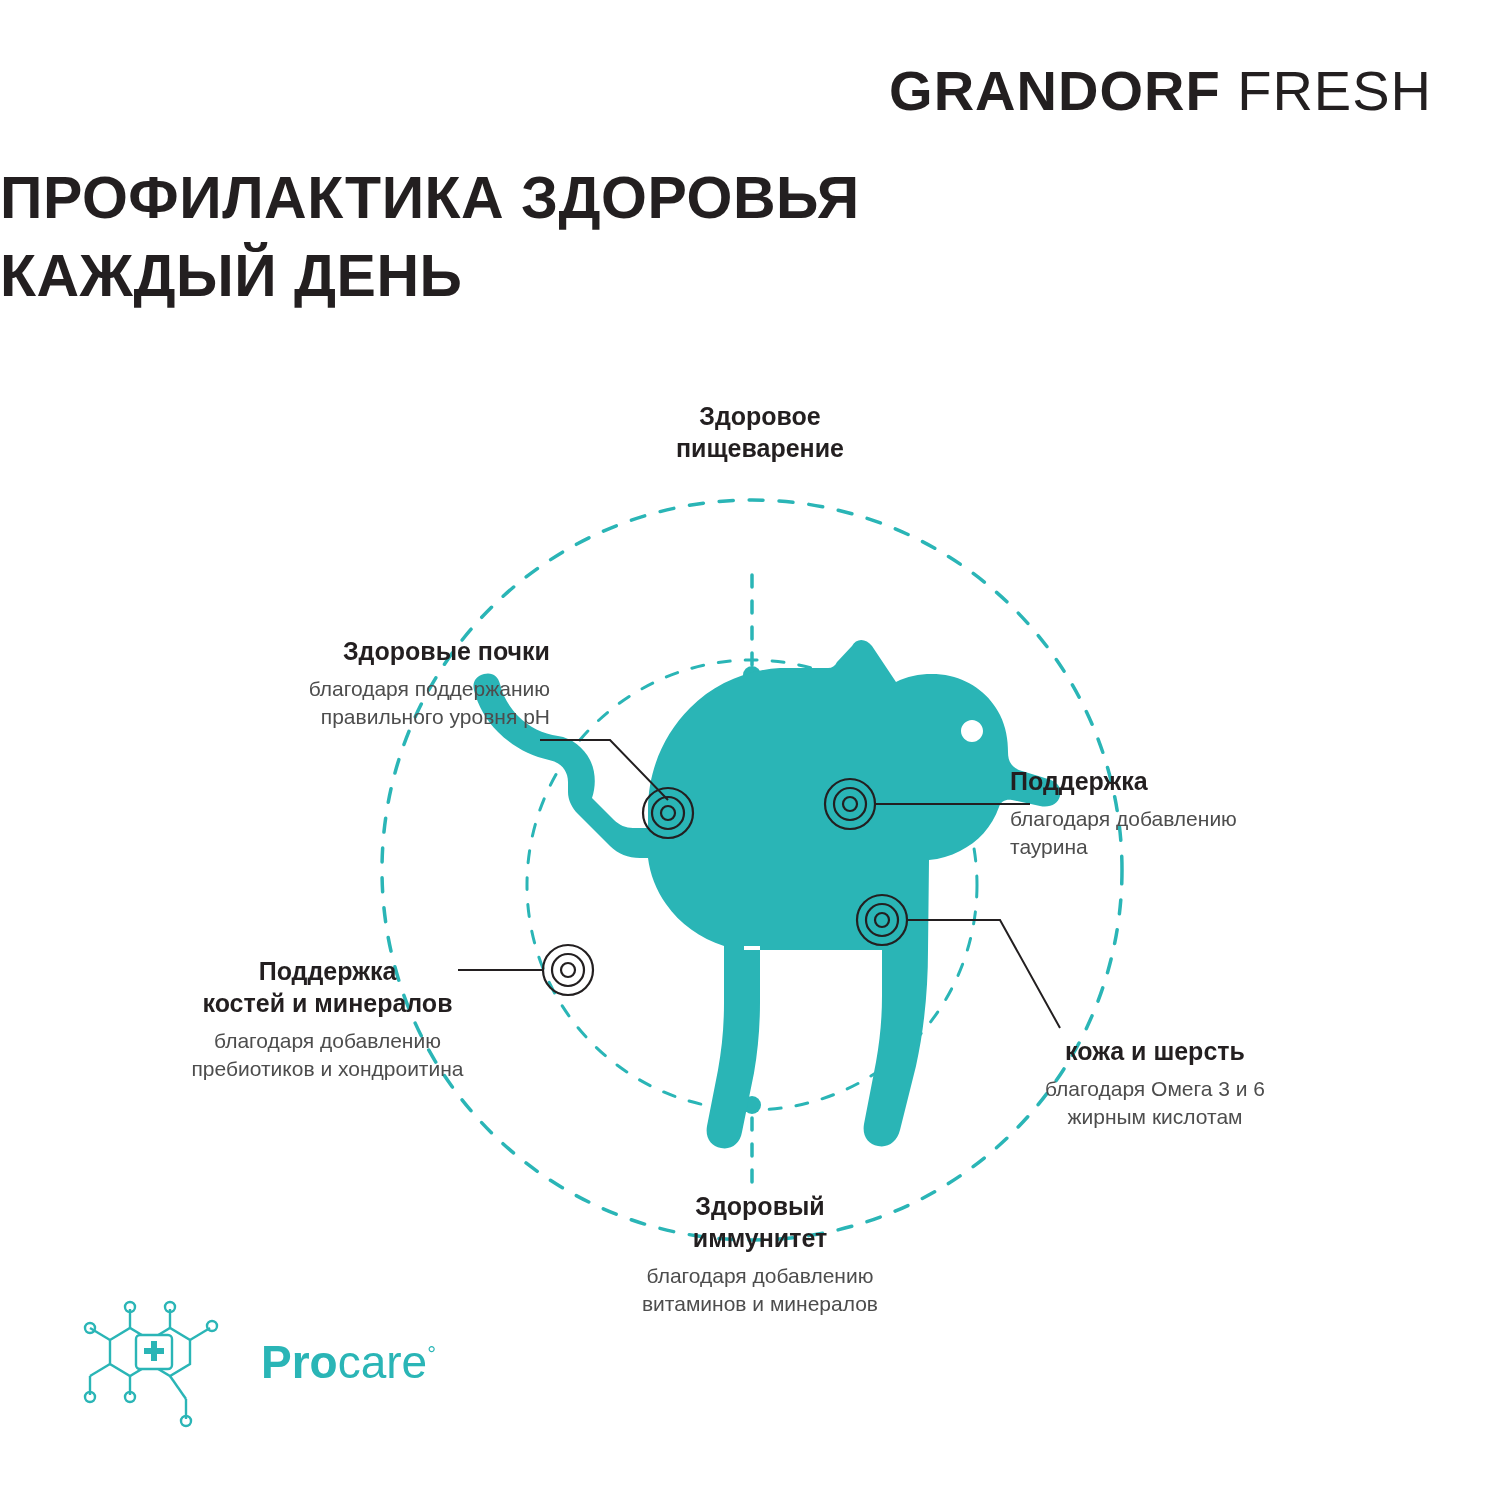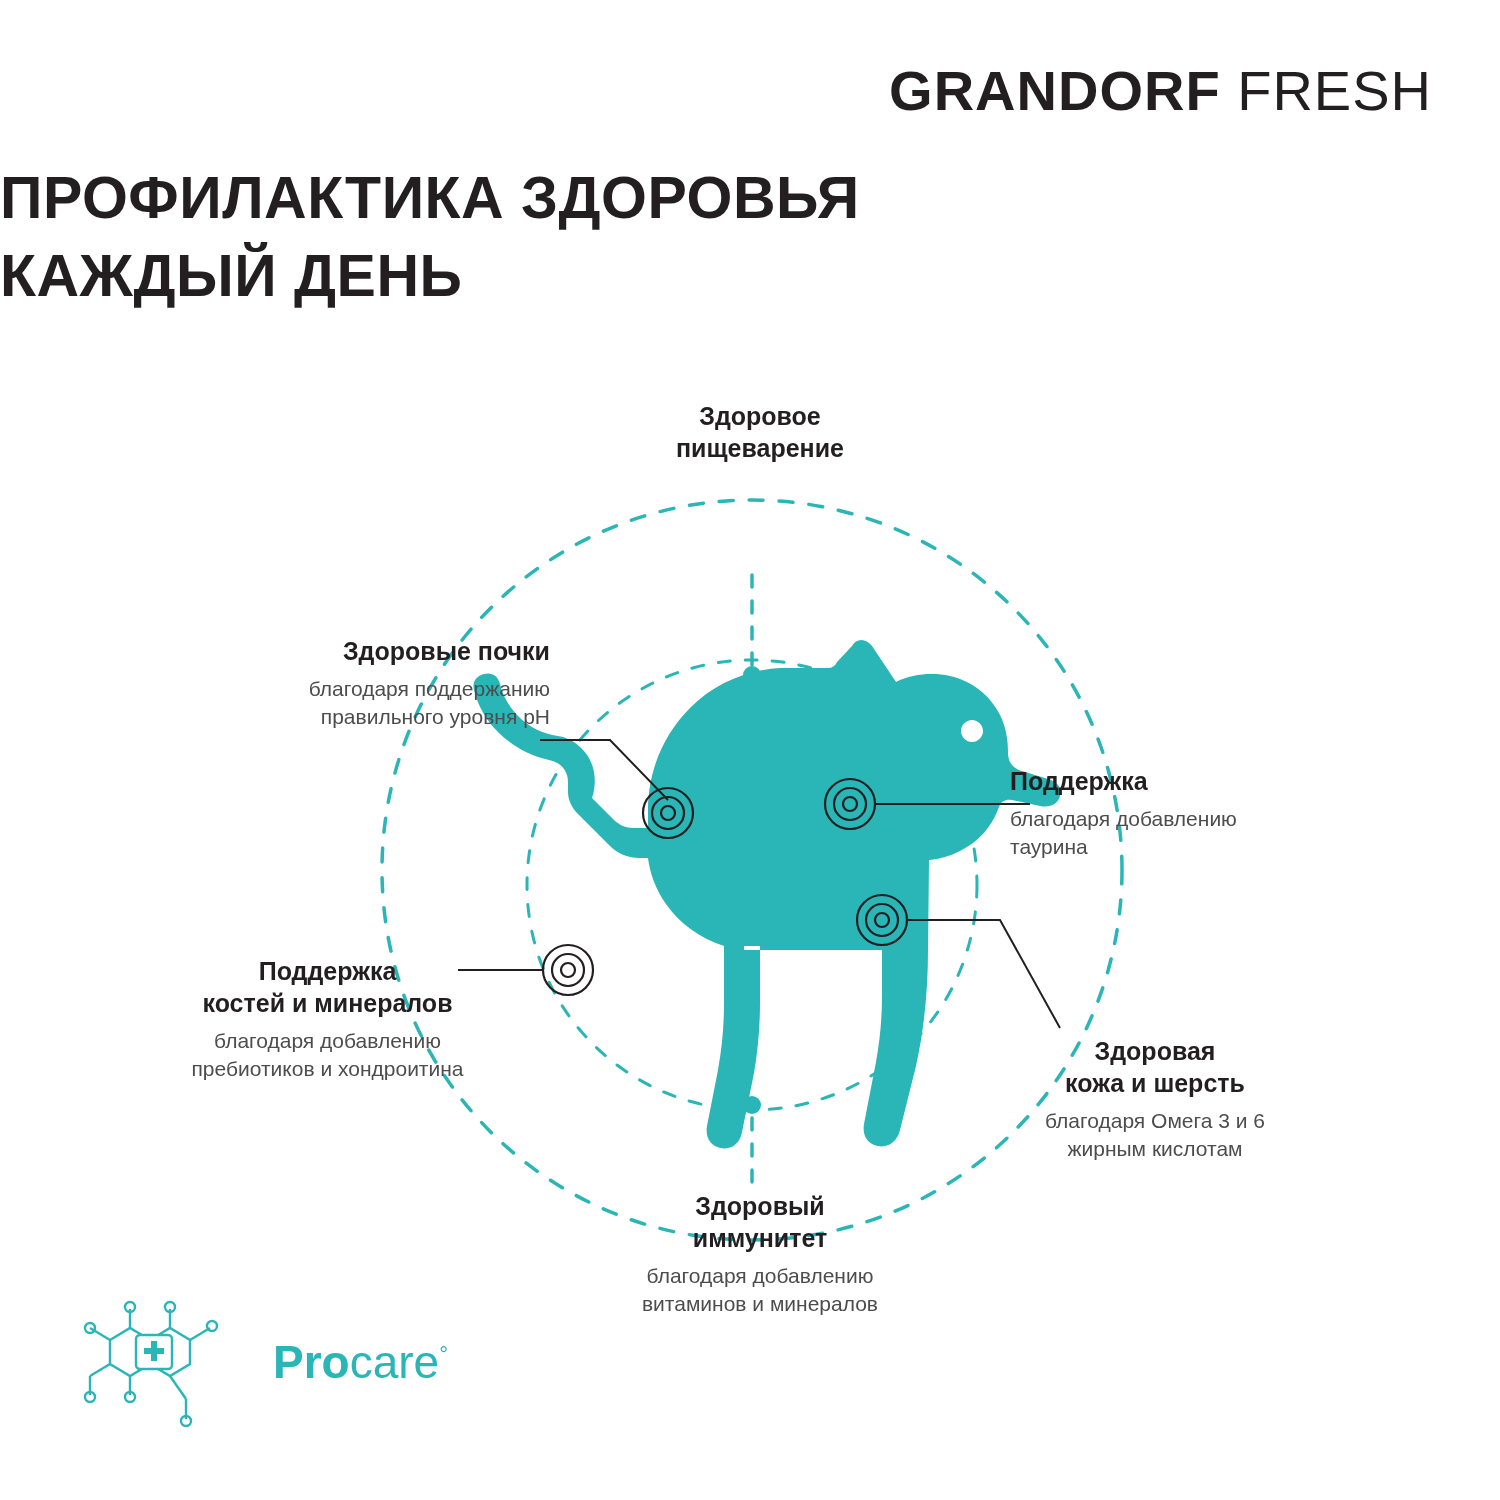--- a/index.html
+++ b/index.html
@@ -94,21 +94,20 @@
   }
   #procare .pc-text {
     position: absolute;
     left: 193px;
     top: 40px;
     font-size: 46px;
     font-weight: bold;
     letter-spacing: 0px;
     color: #2ab5b6;
     white-space: nowrap;
-    margin-left: 12px;
   }
   #procare .pc-text .pc-care { font-weight: normal; color: #2ab5b6; }
   #procare .pc-deg {
     font-size: 22px;
     vertical-align: super;
     font-weight: normal;
   }
 </style>
 </head>
 <body>
@@ -268,21 +267,20 @@
       <div>костей и минералов</div>
     </div>
     <div class="c-desc">
       <div>благодаря добавлению</div>
       <div>пребиотиков и хондроитина</div>
     </div>
   </div>
 
   <div class="callout align-c" id="co-skin">
     <div class="c-title">
-      <div>Здоровая</div>
       <div>кожа и шерсть</div>
     </div>
     <div class="c-desc">
       <div>благодаря Омега 3 и 6</div>
       <div>жирным кислотам</div>
     </div>
   </div>
 
   <div class="callout align-c" id="co-immunity">
     <div class="c-title">

